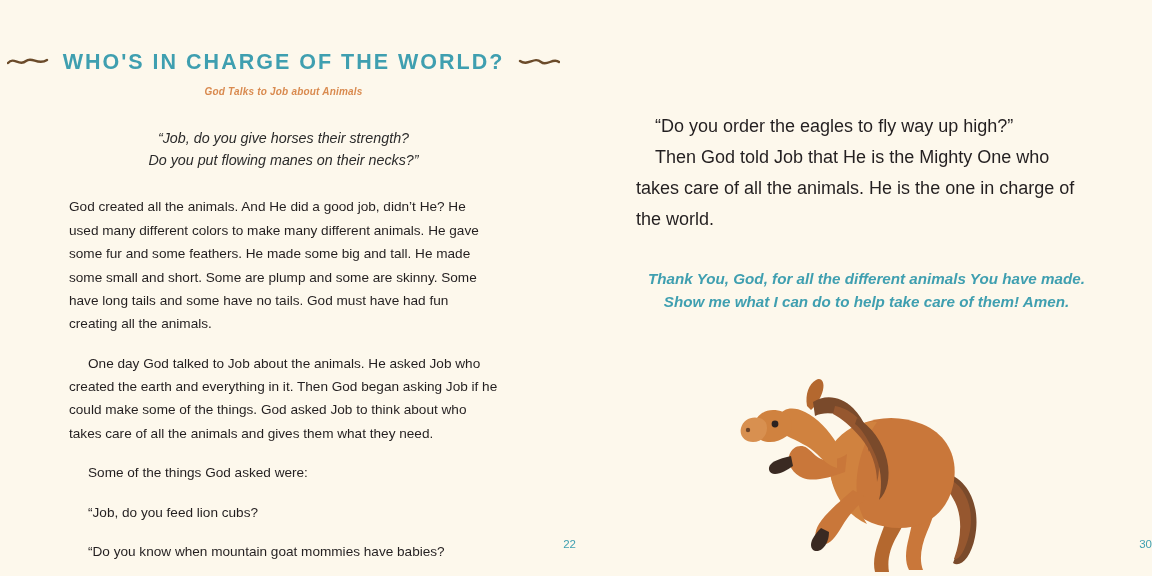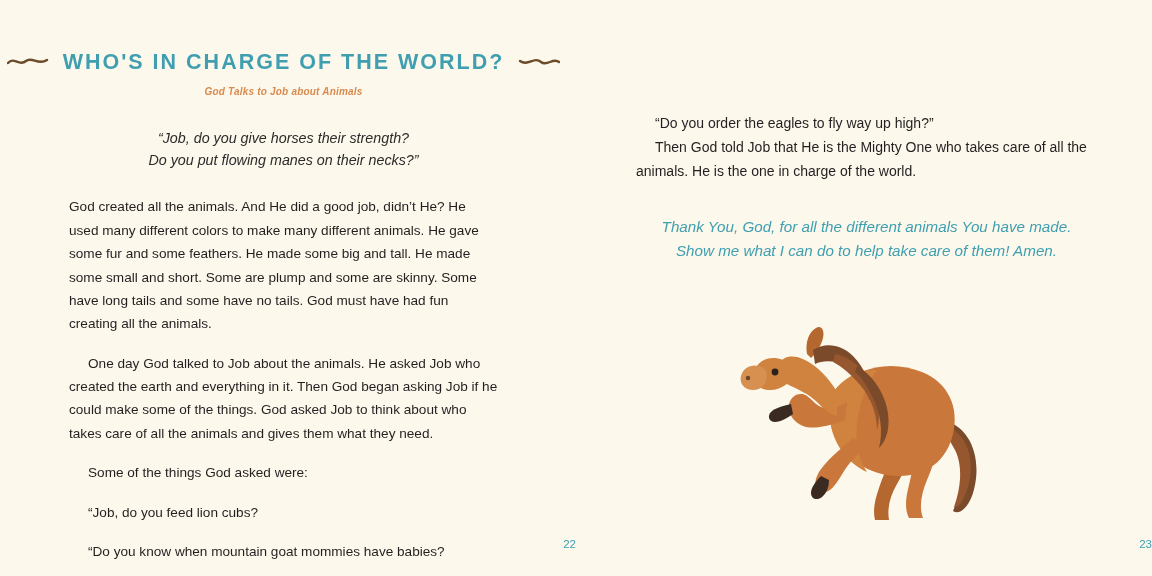--- a/index.html
+++ b/index.html
@@ -88,32 +88,32 @@
     font-size: 13.6px;
     line-height: 1.72;
   }
   .body-copy p { margin: 16px; }
   .body-copy p.indent { text-indent: 19px; }
   .body-copy p.quote-line { text-indent: 19px; }
 
   .right-body {
     margin-top: 4px;
     color: #231f20;
-    font-size: 14px;
+    font-size: 18px;
     line-height: 1.72;
   }
   .right-body p { margin: 0; }
   .right-body p.indent { text-indent: 19px; }
 
   
   .prayer {
     margin-top: 32px;
     color: #3f9fb0;
     font-size: 15.2px;
-    font-weight: normal;
+    font-weight: bold;
     font-style: italic;
     text-align: center;
     line-height: 1.55;
   }
 
   
   .illustration {
     margin-top: 18px;
     display: flex;
     justify-content: center;
@@ -213,16 +213,16 @@
         <circle cx="58" cy="92" r="3.4" fill="#2b2220"></circle>
 
         <circle cx="31" cy="98" r="2.2" fill="#6b4328"></circle>
 
         <path d="M96 70 C108 62, 124 64, 136 76 C148 88, 154 104, 152 120 C150 104, 142 92, 130 86 C118 80, 106 80, 98 84 Z" fill="#7a4a2b"></path>
         <path d="M118 74 C132 76, 146 88, 154 104 C162 120, 164 136, 160 150 C160 134, 154 118, 144 106 C134 94, 124 86, 116 82 Z" fill="#96572f"></path>
         <path d="M140 86 C154 94, 166 110, 170 128 C174 146, 170 160, 162 168 C166 152, 164 134, 156 118 C150 106, 144 96, 138 92 Z" fill="#7a4a2b"></path>
       </svg>
     </div>
 
-    <div class="page-number">23</div>
+    <div class="page-number">30</div>
   </div>
 
 </div>
 
 </body></html>

